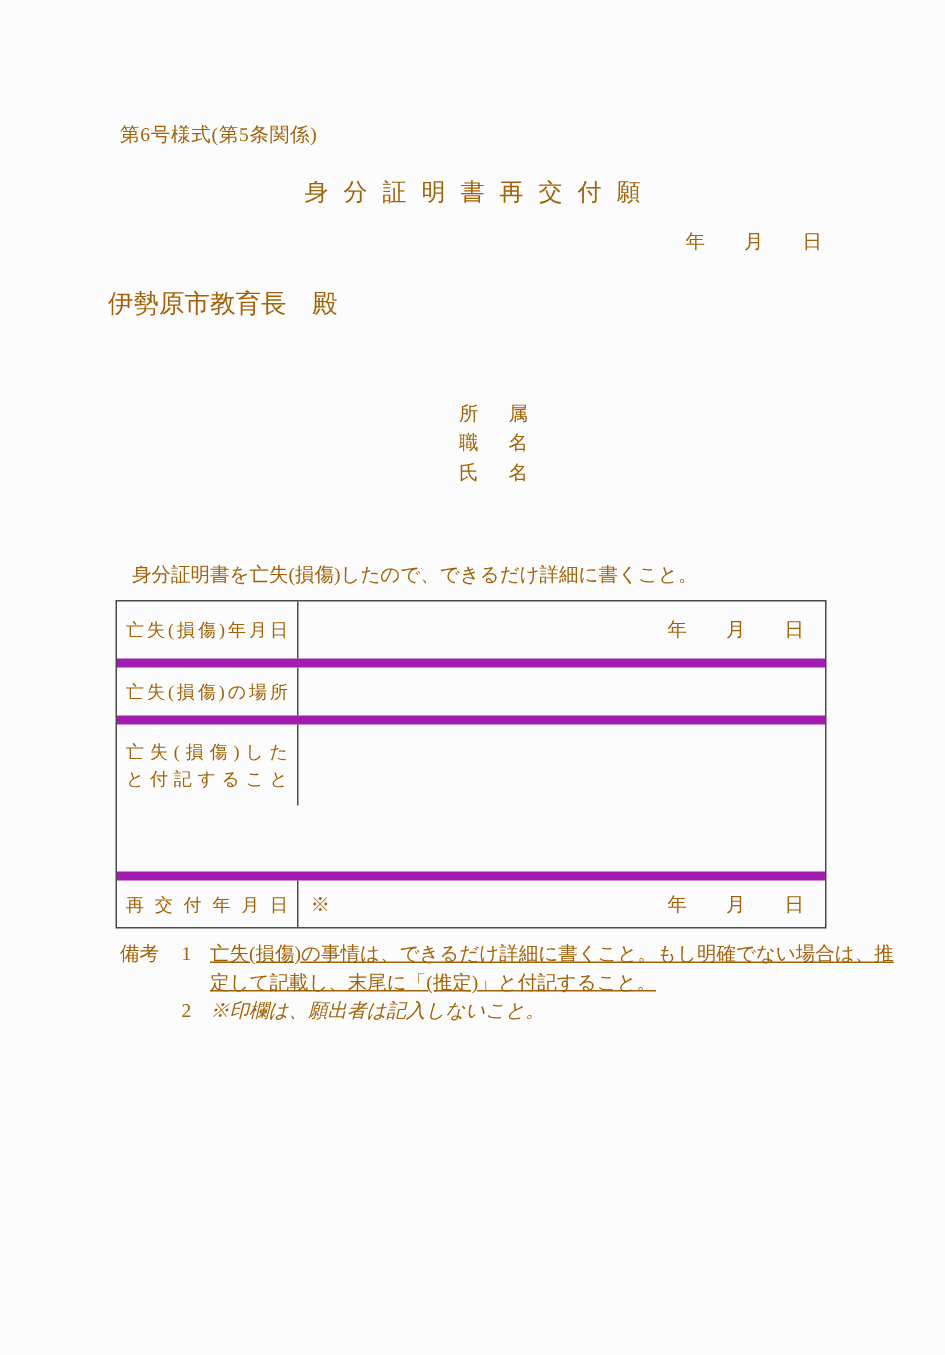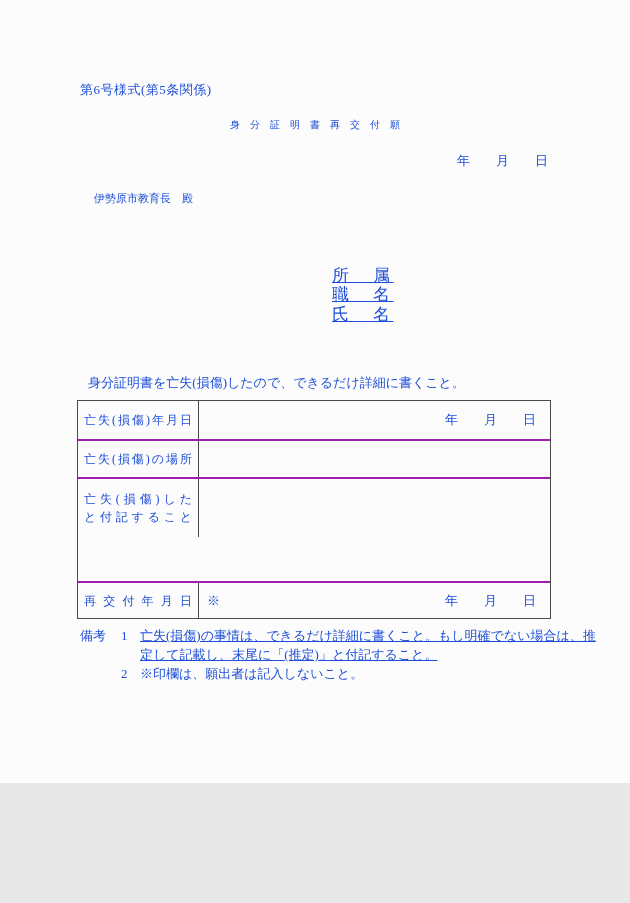--- a/index.html
+++ b/index.html
@@ -3,73 +3,72 @@
 <meta charset="utf-8">
 <style>
   html, body { margin: 0; padding: 0; }
   body {
     background: #e8e8e8;
     font-family: "Liberation Serif", "DejaVu Serif", serif;
   }
   .page {
     position: relative;
     width: 630px;
-    height: 783px;
+    height: 903px;
     margin: 0 auto;
     background: #fcfcfc;
-    color: #1d4ed8;
+    color: #a16207;
     font-size: 13px;
     overflow: hidden;
   }
   .abs { position: absolute; }
 
   .form-number {
     left: 80px; top: 81px;
     font-size: 13px;
     letter-spacing: 0.5px;
   }
   .form-title {
     left: 0; right: 0; top: 118px;
     text-align: center;
-    font-size: 10px;
+    font-size: 16px;
     letter-spacing: 10px;
     text-indent: 10px;
   }
   .date-line {
     top: 152px; right: 82px;
     font-size: 13px;
     text-align: right;
   }
   .addressee {
-    left: 94px; top: 191px;
-    font-size: 11px;
+    left: 72px; top: 191px;
+    font-size: 17px;
   }
   .identity-block {
-    left: 332px; top: 266px;
+    left: 306px; top: 266px;
     line-height: 19.3px;
-    font-size: 17px;
-    text-decoration: underline;
+    font-size: 13px;
   }
   .identity-block .id-line { letter-spacing: 3.5px; }
   .intro-text {
     left: 88px; top: 374px;
     font-size: 13px;
   }
 
   
   .reissue-table {
     left: 77px; top: 400px;
     width: 474px;
     border: 1px solid #4a4a4a;
     box-sizing: border-box;
     background: transparent;
   }
   .t-row {
     display: flex;
-    border-top: 2px solid #a21caf;
+    border-top: 6px solid #a21caf;
     box-sizing: border-box;
   }
   .t-row:first-child { border-top: none; }
   .r1 { height: 38px; }
   .r2 { height: 38px; }
   .r3 { height: 38px; }
   .r4 { height: 60px; }
   .r5 { height: 37px; margin-top: 44px; }
   .label-cell {
     width: 121px;
@@ -106,21 +105,21 @@
     left: 80px; top: 626px;
     display: grid;
     grid-template-columns: 41px 19px 462px;
     line-height: 19.2px;
     font-size: 13px;
   }
   .remarks .rm-label { grid-column: 1; grid-row: 1; }
   .remarks .rm-num1 { grid-column: 2; grid-row: 1; }
   .remarks .rm-text1 { grid-column: 3; grid-row: 1; white-space: pre-line; text-decoration: underline; }
   .remarks .rm-num2 { grid-column: 2; grid-row: 2; }
-  .remarks .rm-text2 { grid-column: 3; grid-row: 2; }
+  .remarks .rm-text2 { grid-column: 3; grid-row: 2; font-style: italic; }
 </style>
 </head>
 <body>
 
 <div class="page">
 
   <div class="abs form-number">第6号様式(第5条関係)</div>
 
   <div class="abs form-title">身分証明書再交付願</div>
 

